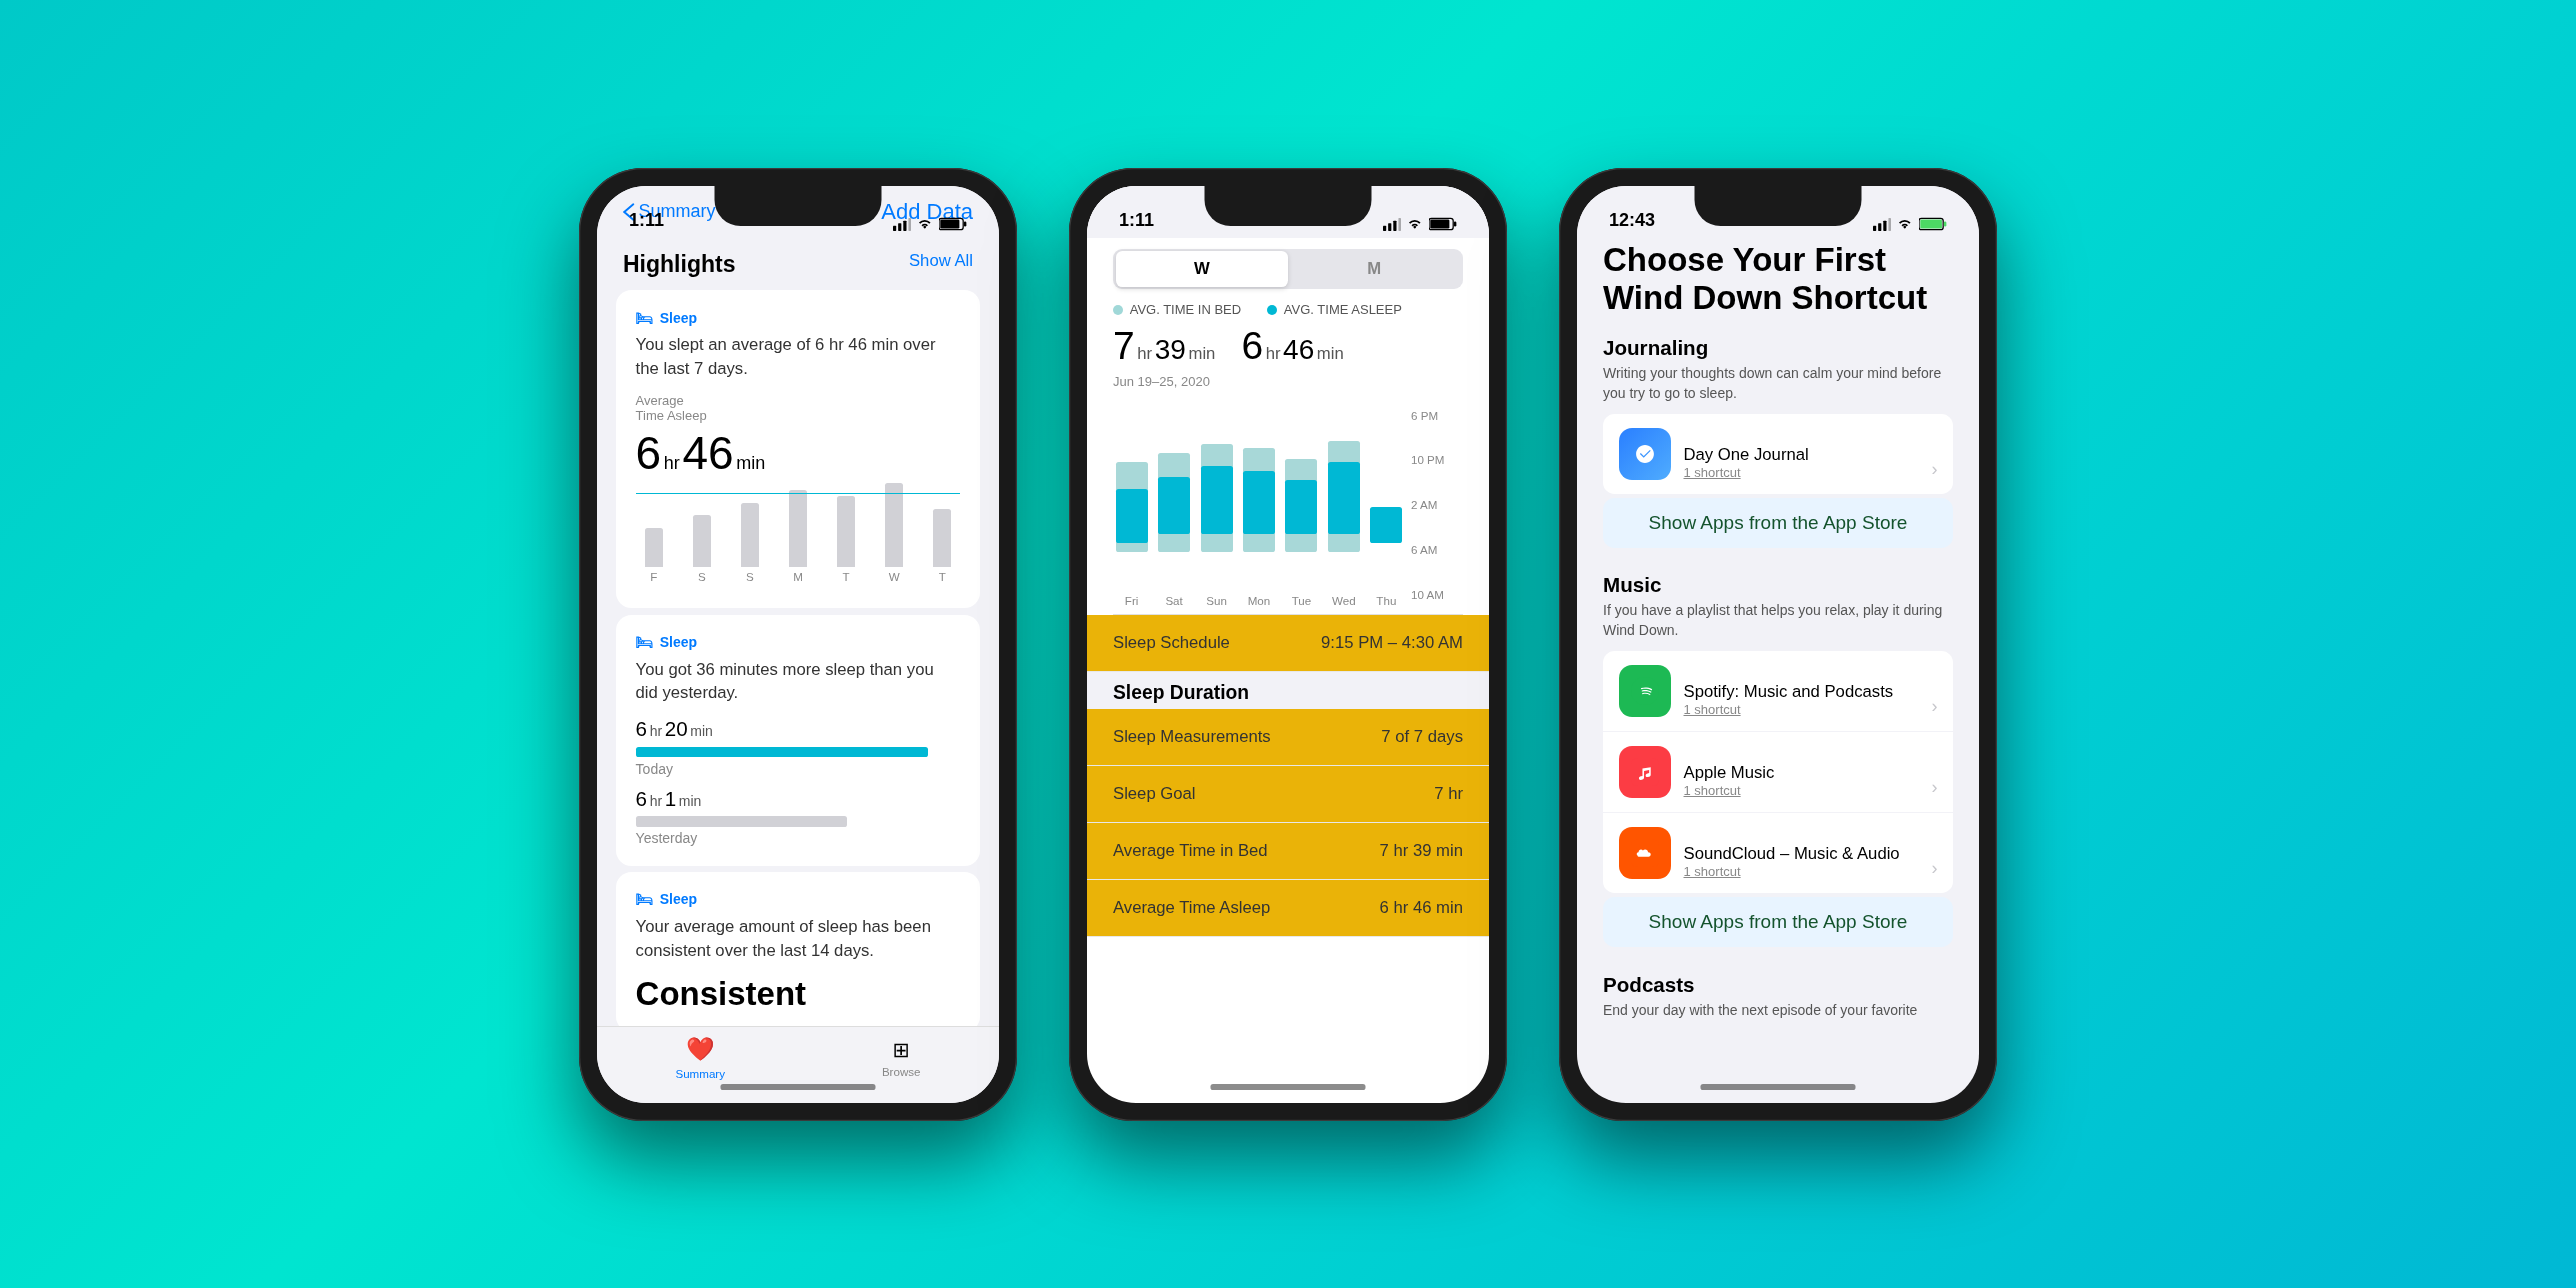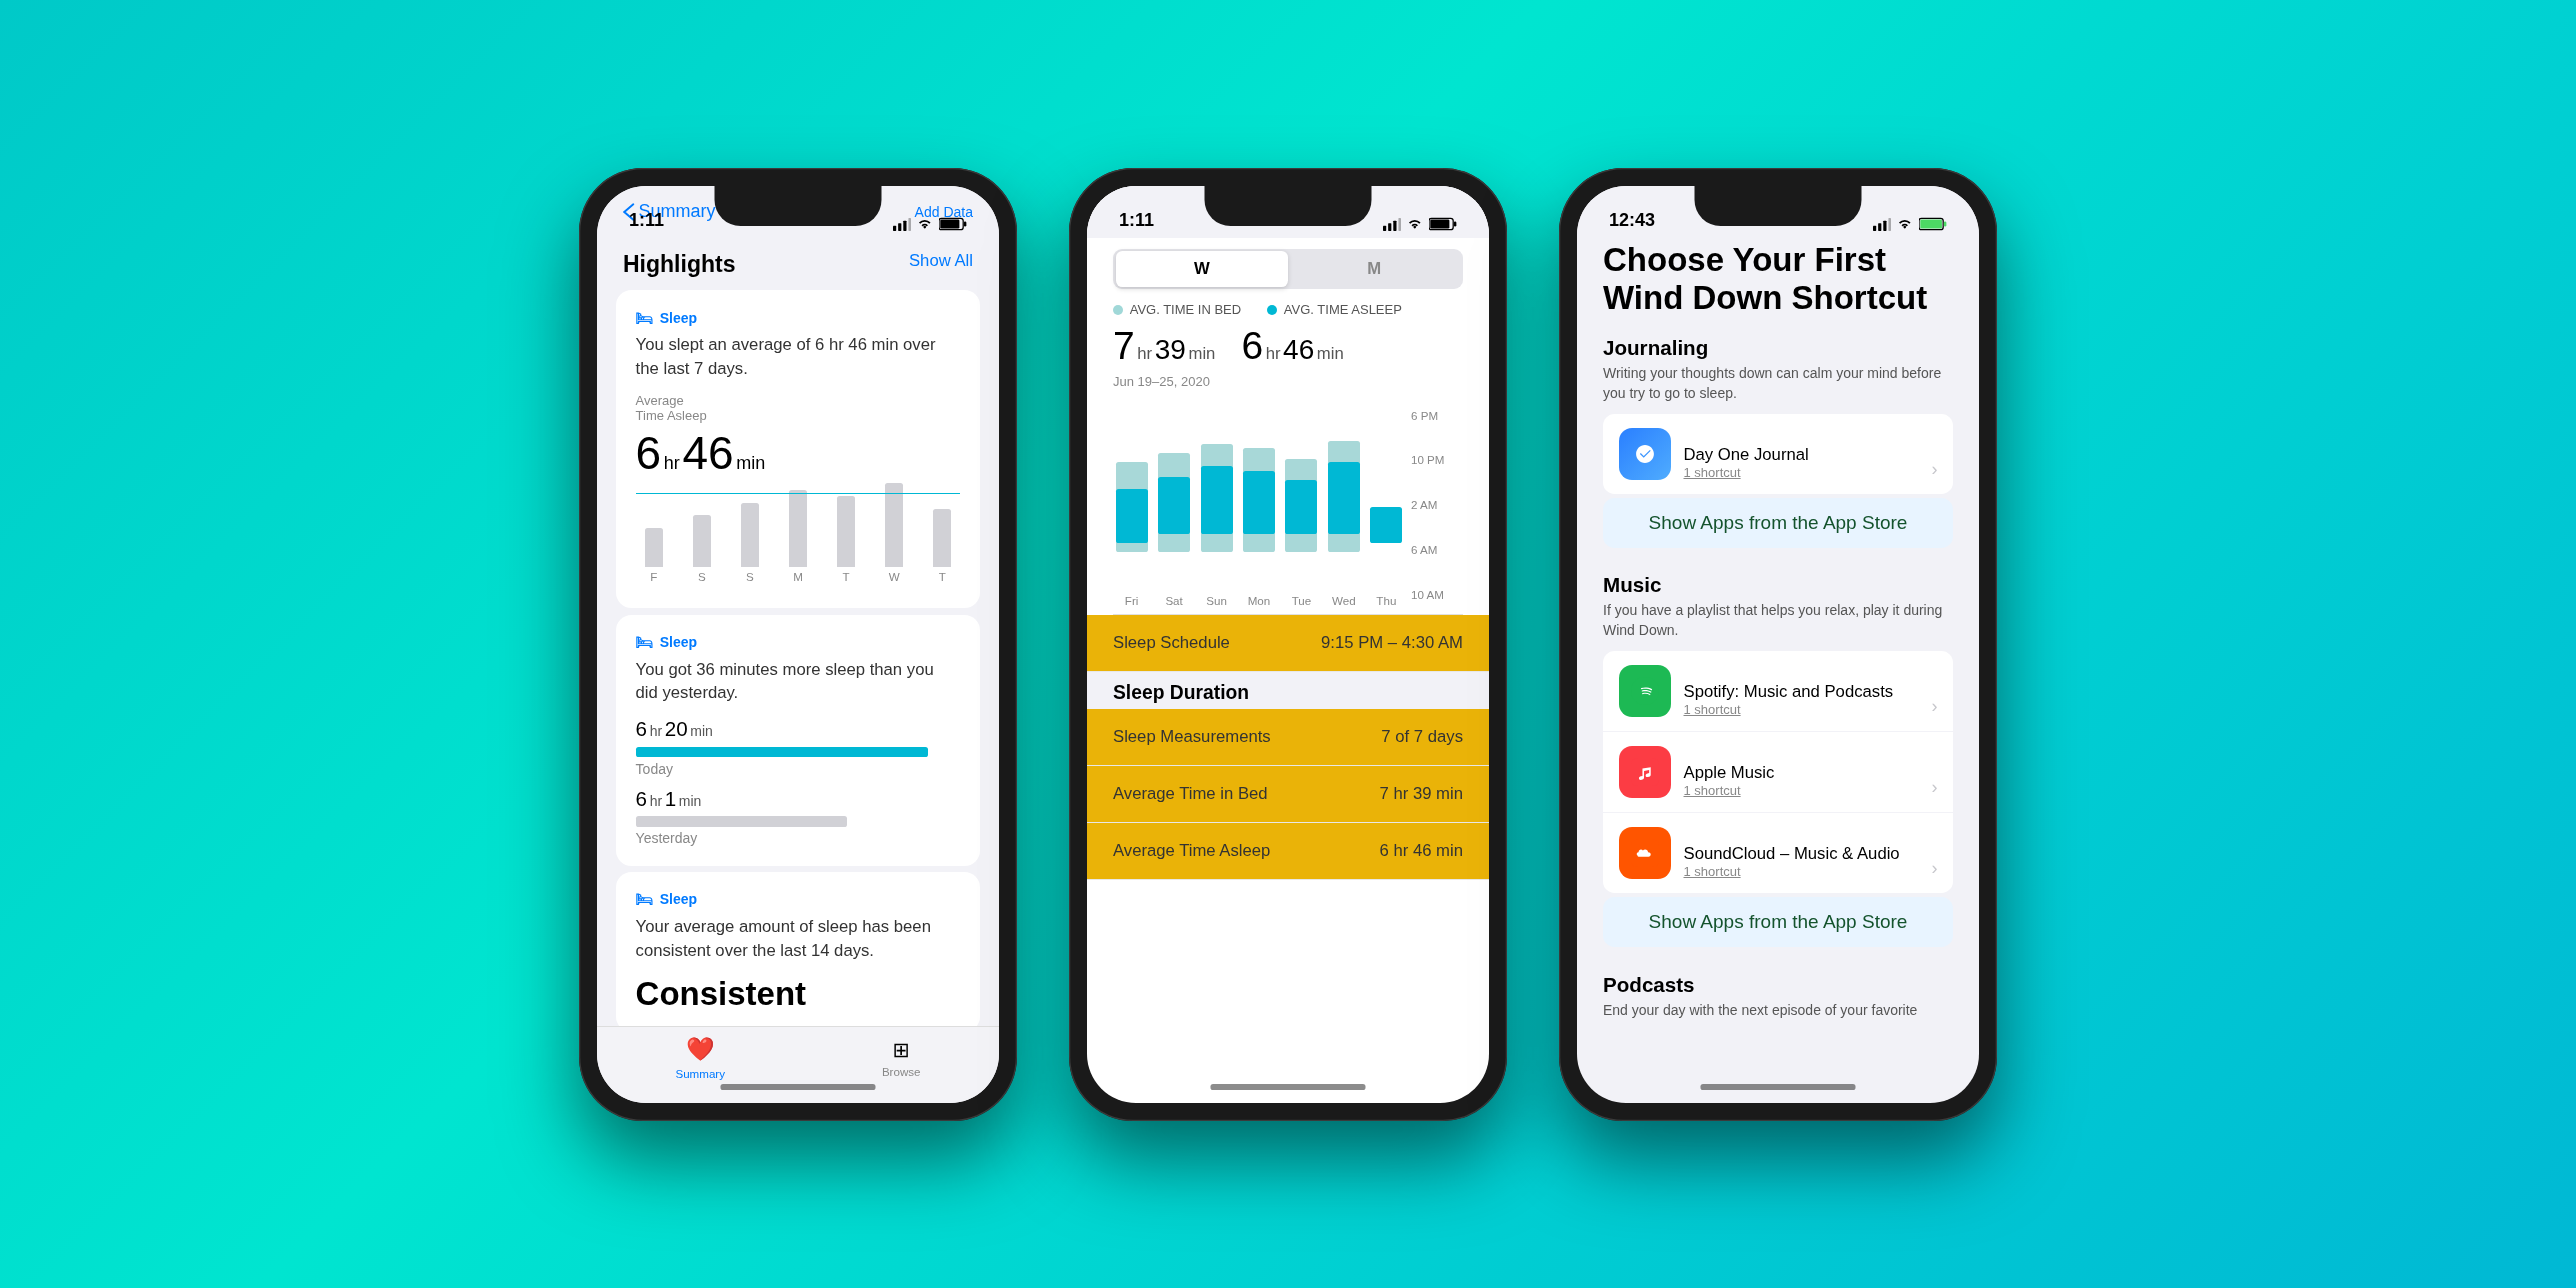--- a/index.html
+++ b/index.html
@@ -91,21 +91,21 @@
       align-items: center;
       gap: 3.9px;
     }
     .nav-title {
       font-size: 22px;
       font-weight: 700;
       color: #000;
     }
     .nav-action {
       color: #007aff;
-      font-size: 14px;
+      font-size: 22px;
       font-weight: 400;
     }
     .section-header {
       display: flex;
       justify-content: space-between;
       align-items: flex-start;
       padding: 13px 26px 6.4px;
       background: #f2f2f7;
     }
     .section-title {
@@ -715,20 +715,24 @@
       <div class="info-row">
         <span class="info-label">Sleep Schedule</span>
         <span class="info-value">9:15 PM – 4:30 AM</span>
       </div>
       <div style="background:#f2f2f7; padding: 10.3px 26px 5.2px; font-size:19.3px; font-weight:700;">Sleep Duration</div>
       <div class="info-row">
         <span class="info-label">Sleep Measurements</span>
         <span class="info-value">7 of 7 days</span>
       </div>
       <div class="info-row">
+        <span class="info-label">Sleep Goal</span>
+        <span class="info-value">7 hr</span>
+      </div>
+      <div class="info-row">
         <span class="info-label">Average Time in Bed</span>
         <span class="info-value">7 hr 39 min</span>
       </div>
       <div class="info-row">
         <span class="info-label">Average Time Asleep</span>
         <span class="info-value">6 hr 46 min</span>
       </div>
 
       <div class="home-bar"></div>
     </div>

